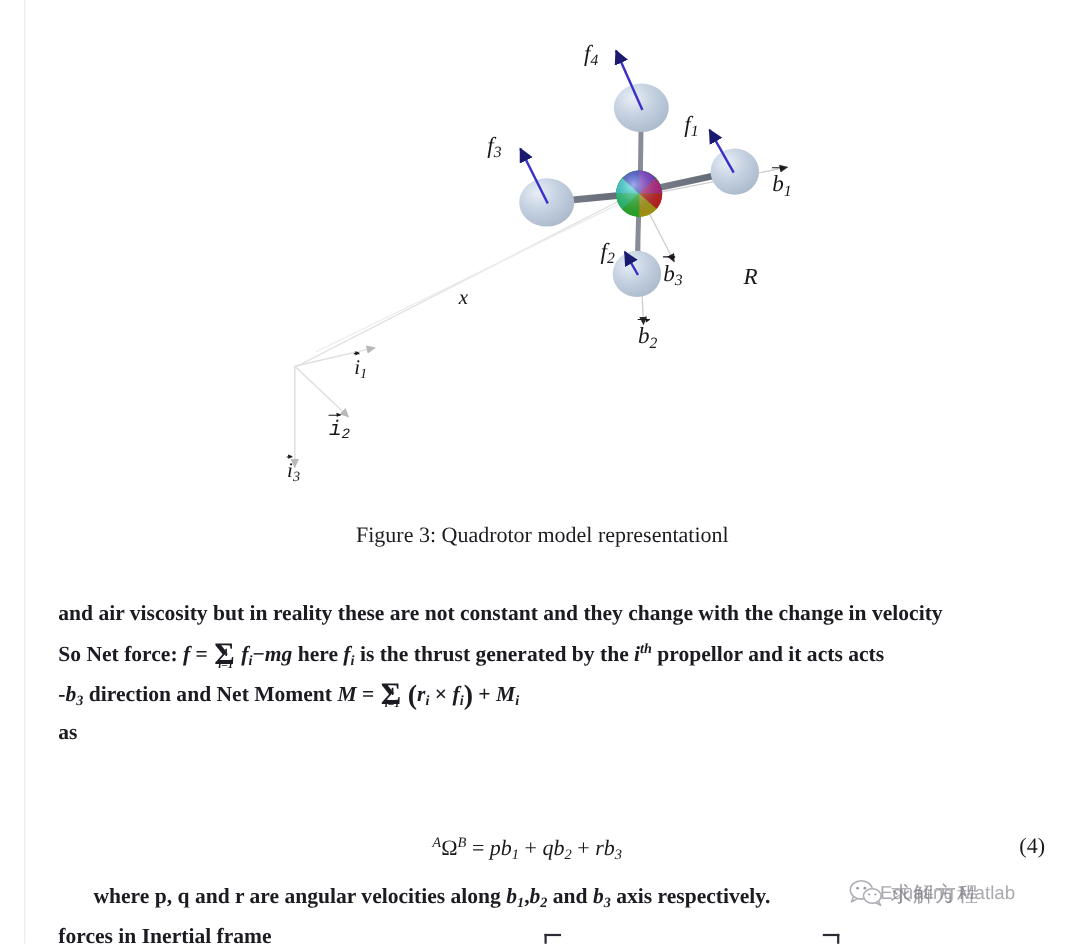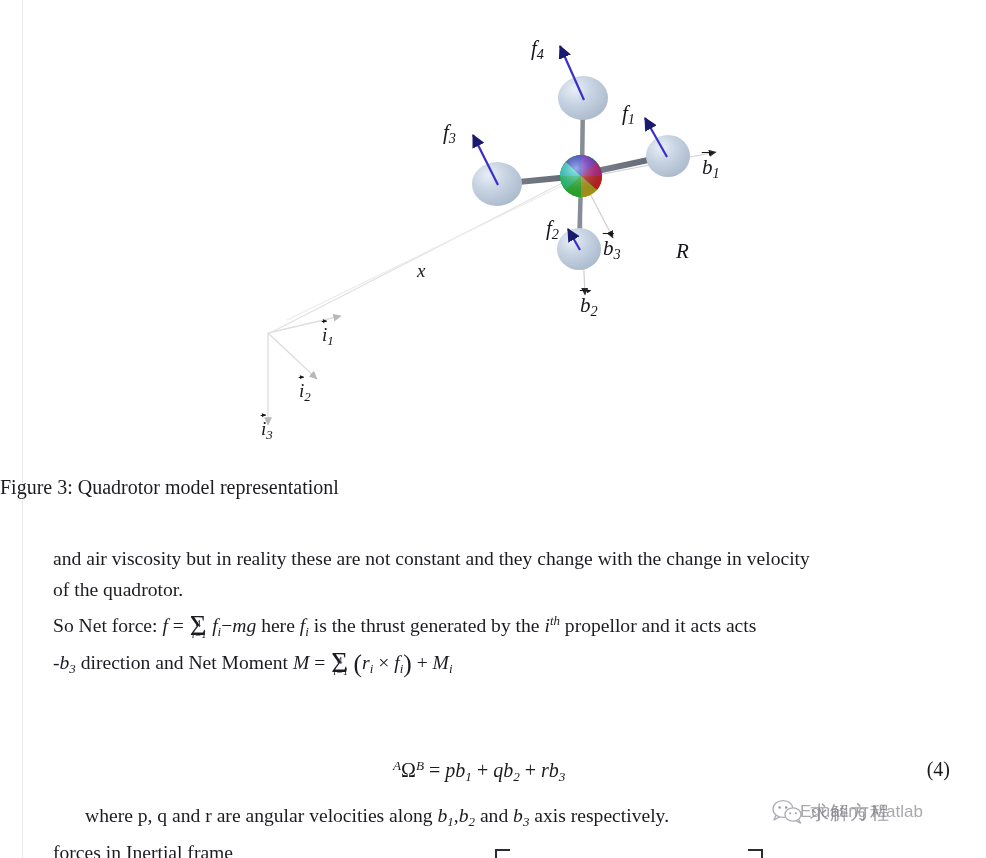--- a/index.html
+++ b/index.html
@@ -69,34 +69,35 @@
     border-top: 2.2px solid transparent;
     border-bottom: 2.2px solid transparent;
     transform: rotate(-6deg);
   }
 
   
   #caption {
     position: absolute;
     left: 0; top: 476px;
     width: 986px;
+    text-align: center;
     font-size: 20px;
     color: #1b1b20;
   }
 
   
   #body-text {
     position: absolute;
     left: 53px; top: 543px;
     width: 897px;
     font-size: 19.6px;
     line-height: 31px;
     color: #1b1b22;
   }
-  .para { margin: 0 0 0 0; text-align: justify; }
+  .para { margin: 0 0 0 0; text-align: justify; font-weight: bold; }
   .para.spaced { margin-top: 28px; }
   .indent { display: inline-block; width: 32px; }
   .math { font-style: italic; font-family: "Liberation Serif", "DejaVu Serif", serif; }
   .mathup { font-style: normal; }
   sub {
     font-size: 0.66em;
     font-style: italic;
     vertical-align: -0.3em;
   }
   sup {
@@ -307,37 +308,34 @@
   <div class="fig-label" style="left:676px; top:241px; font-size:21px;">
     <span>R</span>
   </div>
   <div class="fig-label" style="left:417px; top:261px; font-size:19px;">
     <span>x</span>
   </div>
 
   <div class="fig-label" style="left:322px; top:325px; font-size:19px;">
     <span class="vec">i</span><span class="sub">1</span>
   </div>
-  <div class="fig-label" style="left:299px; top:381px; font-size:19px;">
+  <div class="fig-label" style="left:299px; top:381px; font-size:19px;font-family:Liberation Mono, monospace;">
     <span class="vec">i</span><span class="sub">2</span>
   </div>
   <div class="fig-label" style="left:261px; top:419px; font-size:19px;">
     <span class="vec">i</span><span class="sub">3</span>
   </div>
 </div>
 
 <div id="caption">Figure 3: Quadrotor model representationl</div>
 
 <div id="body-text">
 
   <div class="para">
     <span>and air viscosity but in reality these are not constant and they change with the change in velocity</span>
-  </div>
-  <div class="para">
-    <span>of the quadrotor.</span>
   </div>
 
   <div class="para">
     <span>So Net force:</span>
     <span class="math">f</span>
     <span class="mathup">=</span>
     <span class="sum"><span class="big">Σ</span><span class="lim-top">4</span><span class="lim-bot">i=1</span></span>
     <span class="math">f</span><sub>i</sub><span class="mathup">−</span><span class="math">mg</span>
     <span>here</span>
     <span class="math">f</span><sub>i</sub>
@@ -352,20 +350,23 @@
     <span class="math">M</span>
     <span class="mathup">=</span>
     <span class="sum"><span class="big">Σ</span><span class="lim-top">4</span><span class="lim-bot">i=1</span></span>
     <span class="paren-big">(</span><span class="math">r</span><sub>i</sub>
     <span class="mathup">×</span>
     <span class="math">f</span><sub>i</sub><span class="paren-big">)</span>
     <span class="mathup">+</span>
     <span class="math">M</span><sub>i</sub>
   </div>
 
+  <div class="para">
+    <span>as</span>
+  </div>
 
 </div>
 
 <div id="equation-row">
   <span class="eq-body"><span class="presup">A</span><span class="mathup">Ω</span><sup>B</sup>
     <span class="mathup">=</span>
     <span>pb</span><sub>1</sub>
     <span class="mathup">+</span>
     <span>qb</span><sub>2</sub>
     <span class="mathup">+</span>

